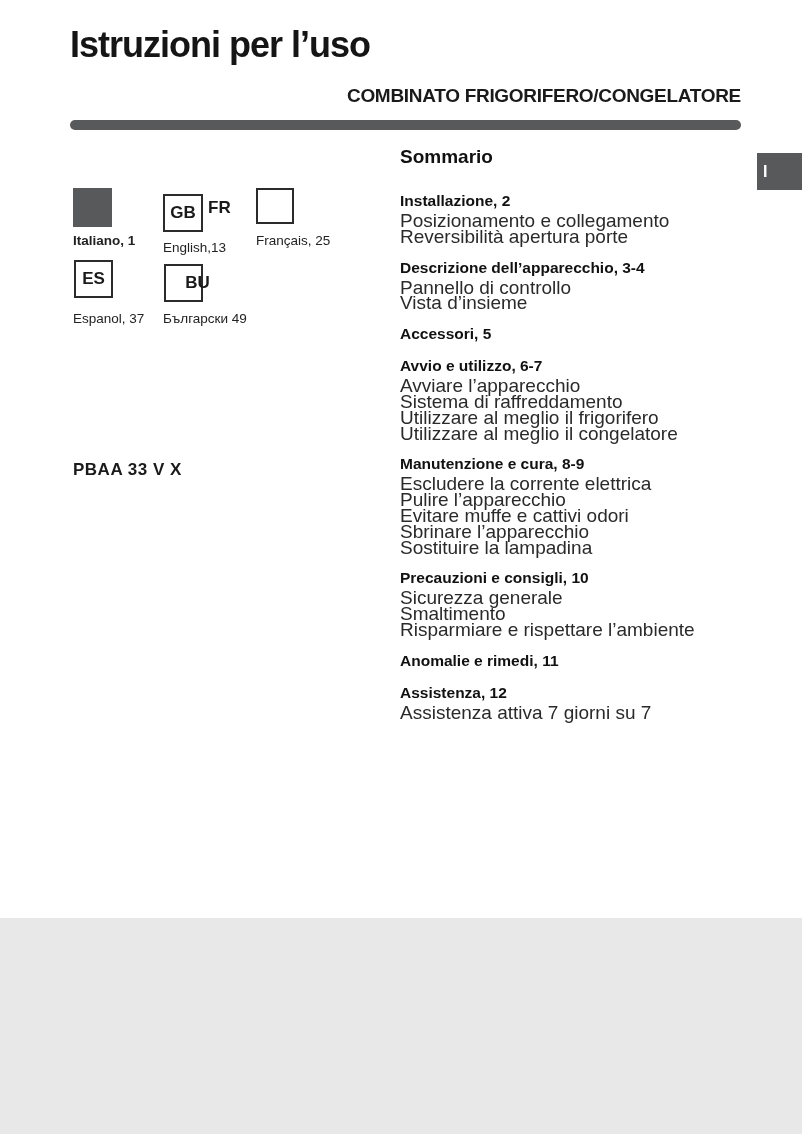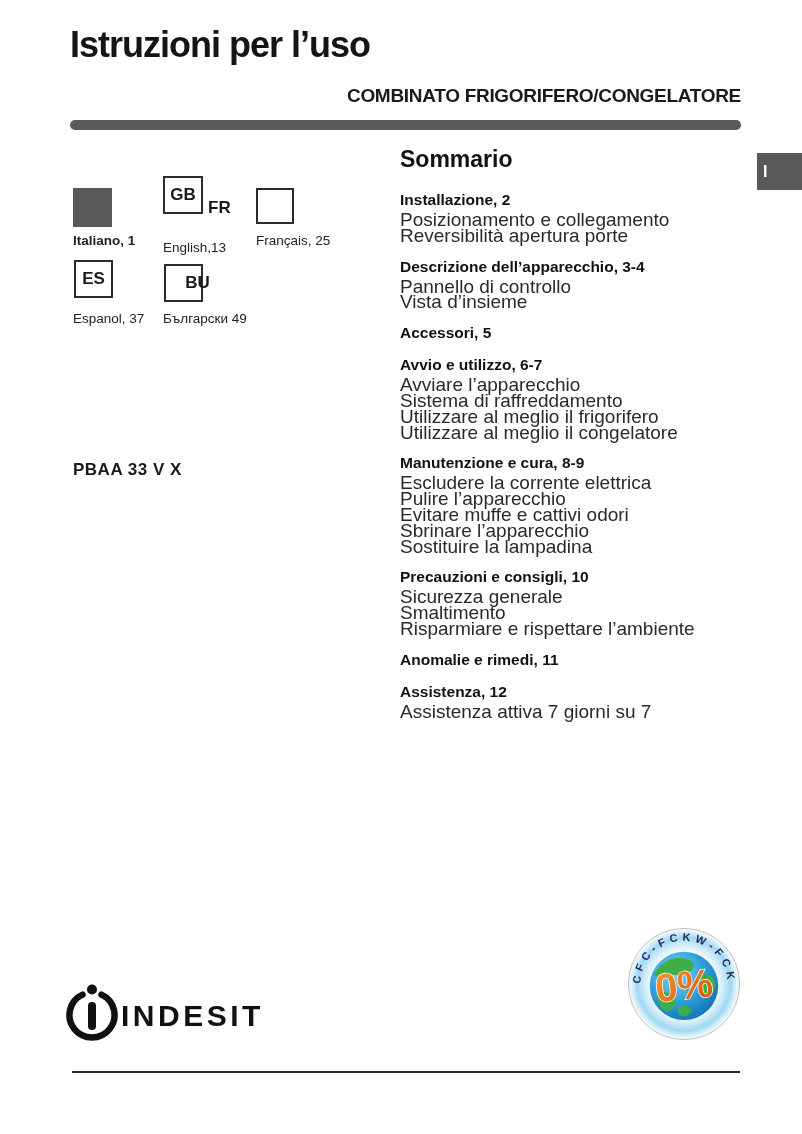--- a/index.html
+++ b/index.html
@@ -1,19 +1,19 @@
 <!DOCTYPE html>
 <html><head>
 <meta charset="utf-8">
 <style>
   * { margin:0; padding:0; box-sizing:border-box; }
   html,body { background:#e8e8e8; }
   .page {
     position:relative;
-    width:802px; height:1134px;
+    width:802px; height:918px;
     margin:0 auto;
     background:#ffffff;
     font-family:"Liberation Sans", sans-serif;
     color:#1a1a1a;
     overflow:hidden;
   }
   .doc-title {
     position:absolute; left:70px; top:24px;
     font-size:36px; font-weight:bold; letter-spacing:-1px;
     color:#151515;
@@ -43,21 +43,21 @@
     position:absolute; font-size:17px; font-weight:bold; color:#1a1a1a;
   }
   .lang-label { position:absolute; font-size:13.5px; color:#222; }
   .lang-label.bold { font-weight:bold; }
   .model-number {
     position:absolute; left:73px; top:460px;
     font-size:17px; font-weight:bold; letter-spacing:0.5px;
   }
   
   .toc { position:absolute; left:400px; top:146px; width:350px; }
-  .toc-heading { font-size:23px; font-weight:bold; margin-bottom:18px; color:#111; }
+  .toc-heading { font-size:19px; font-weight:bold; margin-bottom:24px; color:#111; }
   .toc-section { margin-bottom:14px; }
   .toc-title { font-size:15.5px; font-weight:bold; margin-bottom:3px; color:#111; }
   .toc-item { font-size:19px; line-height:15.8px; color:#2a2a2a; }
   
   .brand-logo { position:absolute; left:64px; top:980px; }
   .eco-badge { position:absolute; left:627px; top:927px; }
   .bottom-rule {
     position:absolute; left:72px; top:1071px; width:668px; height:2px; background:#2a2a2a;
   }
 </style>
@@ -69,21 +69,21 @@
   <div class="doc-title">Istruzioni per l’uso</div>
   <div class="doc-subtitle">COMBINATO FRIGORIFERO/CONGELATORE</div>
   <div class="rule-bar"></div>
   <div class="side-tab">
     <span>I</span>
   </div>
 
   <div class="lang-box filled" style="left:73px; top:188px; width:39px; height:39px;"></div>
   <div class="lang-label bold" style="left:73px; top:233px;">Italiano, 1</div>
 
-  <div class="lang-box" style="left:163px; top:176px; width:40px; height:38px;">
+  <div class="lang-box" style="left:163px; top:194px; width:40px; height:38px;">
     <span>GB</span>
   </div>
   <div class="lang-adjacent" style="left:208px; top:198px;">FR</div>
   <div class="lang-label" style="left:163px; top:240px;">English,13</div>
 
   <div class="lang-box" style="left:256px; top:188px; width:38px; height:36px;"></div>
   <div class="lang-label" style="left:256px; top:233px;">Français, 25</div>
 
   <div class="lang-box" style="left:74px; top:260px; width:39px; height:38px;">
     <span>ES</span>

